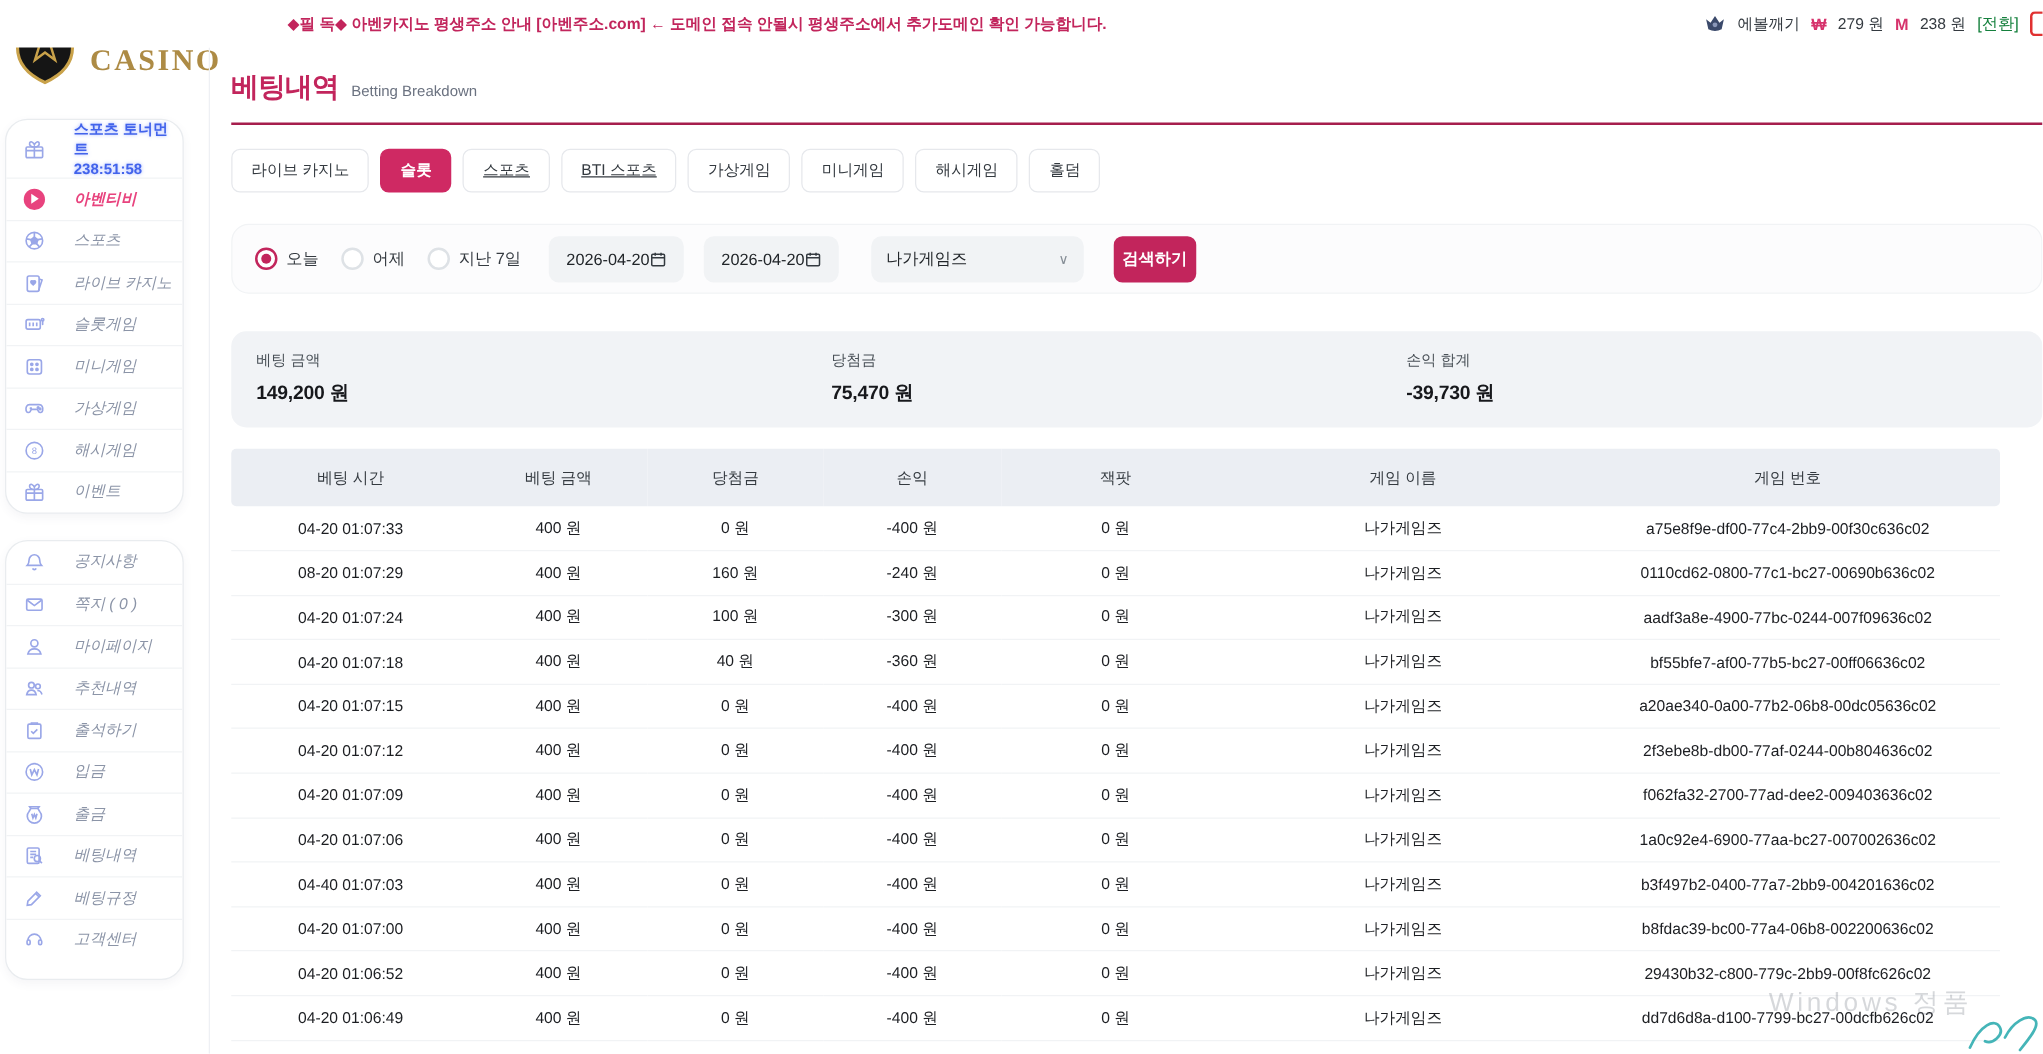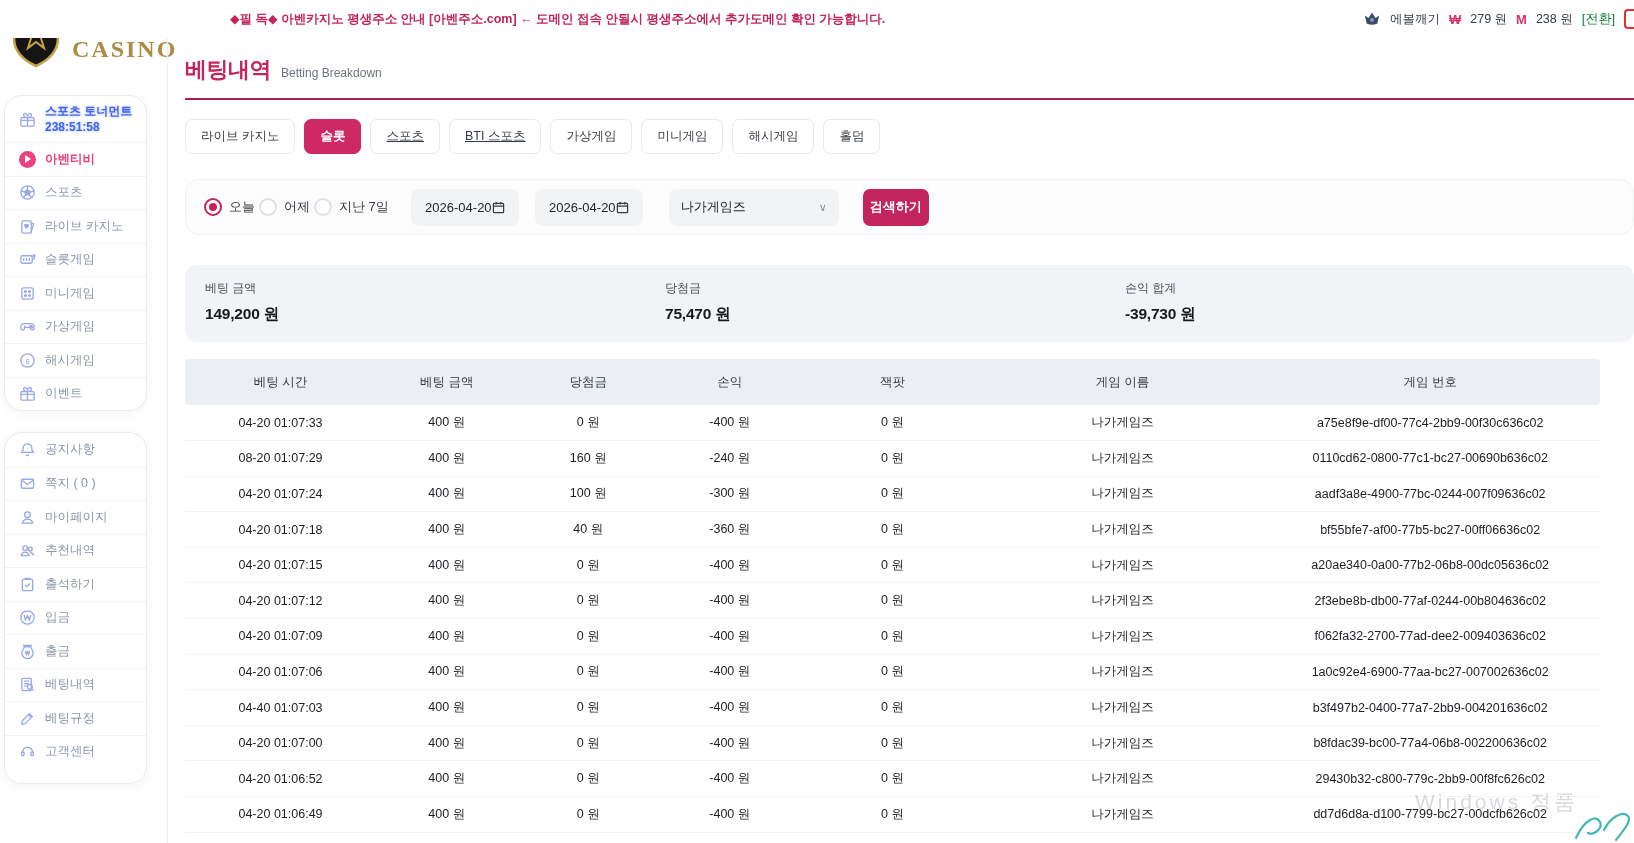--- a/index.html
+++ b/index.html
@@ -21,23 +21,23 @@
   .emblem-icon { width:18px; height:16px; display:inline-block; }
 
   
   .logo { position:absolute; left:10px; top:8px; display:flex; align-items:center; gap:10px; }
   .logo-text { font-family:"Liberation Serif","DejaVu Serif",serif; font-weight:bold; color:#ad8b45; font-size:24px; line-height:0.95; letter-spacing:2px; }
 
   
   .side-card { position:absolute; left:4px; width:143px; background:#fff; border:1px solid #e9ecef; border-radius:18px; box-shadow:0 3px 8px rgba(80,90,120,.06); overflow:hidden; }
   .side-card.g1 { top:95px; }
   .side-card.g2 { top:432px; height:352px; }
-  .side-item { display:flex; align-items:center; gap:9px; padding:0 0 0 13px; height:33.5px; cursor:pointer; }
+  .side-item { display:flex; align-items:center; gap:23px; padding:0 0 0 13px; height:33.5px; cursor:pointer; }
   .side-item + .side-item { border-top:1px solid #f1f3f5; }
-  .side-item .s-label { font-size:12.5px; color:#8b94a7; }
+  .side-item .s-label { font-size:12.5px; color:#8b94a7;font-style:italic; }
   .side-item.tournament { height:46px; align-items:center; }
   .tour-text { display:flex; flex-direction:column; line-height:1.35; }
   .tour-text span { font-size:12px; font-weight:bold; color:#4263eb; text-shadow:0 0 3px rgba(90,120,255,.55); }
   .side-item.aventv .s-label { color:#e8437e; font-weight:bold; }
   .sicon { width:18px; height:18px; flex:0 0 18px; color:#9aa7e8; display:flex; align-items:center; justify-content:center; }
   .sicon svg { width:17px; height:17px; }
   .play-badge { width:17px; height:17px; border-radius:50%; background:#e8437e; display:flex; align-items:center; justify-content:center; }
   .play-badge:after { content:""; display:block; width:0; height:0; border-left:6px solid #fff; border-top:4px solid transparent; border-bottom:4px solid transparent; margin-left:2px; }
 
   .main-divider { position:absolute; left:167px; top:38px; bottom:0; width:1px; background:#eef0f4; }
@@ -48,21 +48,21 @@
   .page-title { font-size:22px; font-weight:bold; color:#c2255c; letter-spacing:-0.5px; }
   .page-subtitle { font-size:12px; color:#6b7280; }
   .title-rule { height:2px; background:#a61e4d; margin-top:13px; width:100%; }
 
   .tabs { display:flex; gap:9px; margin-top:19px; }
   .tab { padding:8px 15px; border:1px solid #e6e8ec; border-radius:7px; background:#fff; font-size:12.5px; color:#343a40; cursor:pointer; }
   .tab.active { background:#cf2963; border-color:#cf2963; color:#fff; font-weight:bold; }
   .tab.underline { text-decoration:underline; }
 
   .filter-card { margin-top:25px; background:#fcfcfd; border:1px solid #f1f3f5; border-radius:14px; padding:10px 18px; display:flex; align-items:center; height:56px; }
-  .radio-group { display:flex; align-items:center; gap:4px; }
+  .radio-group { display:flex; align-items:center; gap:18px; }
   .radio { display:flex; align-items:center; gap:7px; cursor:pointer; }
   .radio .dot { width:18px; height:18px; border-radius:50%; border:2px solid #dee2e6; background:#fff; position:relative; }
   .radio.checked .dot { border-color:#c2255c; }
   .radio.checked .dot:after { content:""; position:absolute; inset:3px; border-radius:50%; background:#c2255c; }
   .radio .r-label { font-size:13px; color:#343a40; }
   .date-box { margin-left:22px; width:108px; height:37px; background:#f1f3f5; border-radius:8px; display:flex; align-items:center; justify-content:center; padding:0 10px; font-size:13px; color:#212529; cursor:pointer; }
   .date-box + .date-box { margin-left:16px; }
   .cal { width:13px; height:13px; color:#343a40; }
   .select-box { margin-left:26px; width:170px; height:37px; background:#f1f3f5; border-radius:8px; display:flex; align-items:center; justify-content:space-between; padding:0 12px; font-size:13px; color:#212529; cursor:pointer; }
   .chev { color:#868e96; font-size:11px; }

